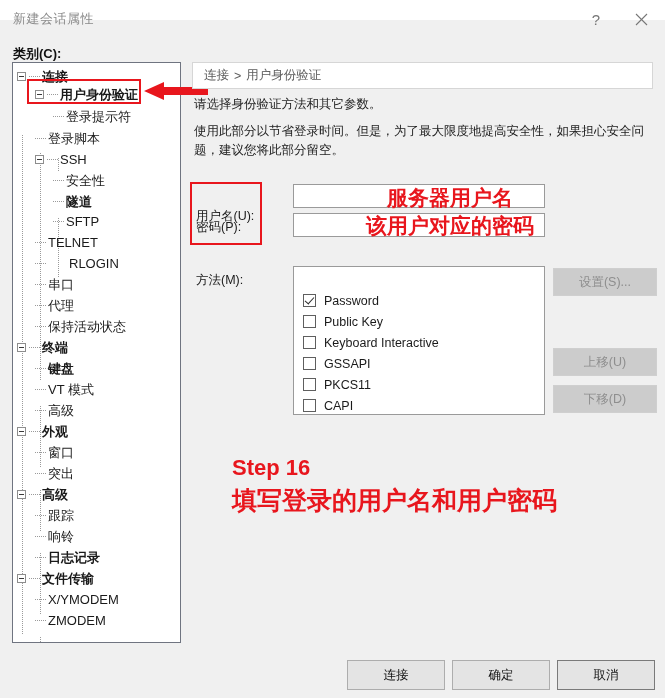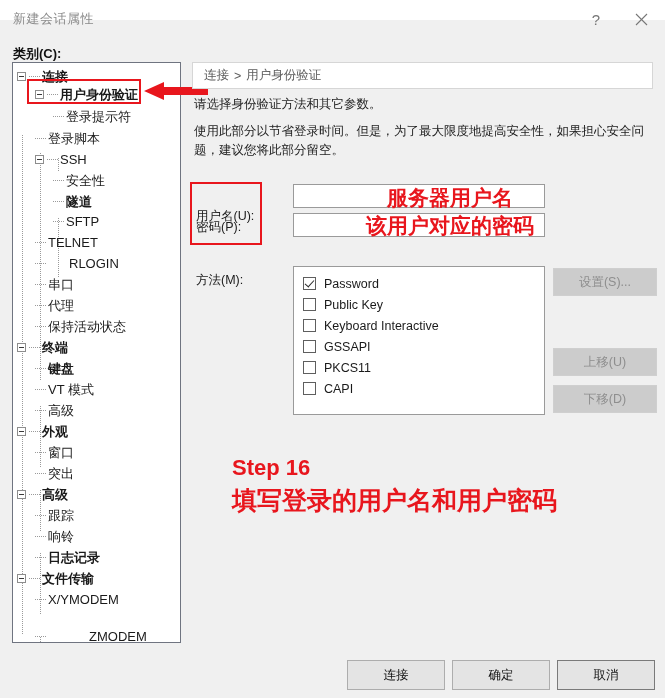--- a/index.html
+++ b/index.html
@@ -91,21 +91,21 @@
     position:absolute;left:330px;width:240px;
     color:#e8161d;font-weight:bold;font-size:21px;
     text-align:center;white-space:nowrap;
   }
   #user-annot{top:184px;}
   #pass-annot{top:212px;}
   
   #method-list{
     position:absolute;left:293px;top:266px;width:252px;height:149px;
     background:#ffffff;border:1px solid #9a9a9a;box-sizing:border-box;
-    padding:6px 0 0 9px;
+    padding:23px 0 0 9px;
   }
   .mrow{display:flex;align-items:center;height:21px;}
   .cbox{
     width:13px;height:13px;border:1px solid #5e5e5e;background:#fff;
     margin-right:8px;flex:0 0 auto;position:relative;box-sizing:border-box;
   }
   .cbox.checked:after{
     content:"";position:absolute;left:3px;top:0px;width:4px;height:8px;
     border:solid #2b2b2b;border-width:0 1.4px 1.4px 0;transform:rotate(42deg);
   }
@@ -277,21 +277,21 @@
       </div>
       <div class="tnode bold" style="top: 505px; left: 4px;">
         <span class="expander"></span>
         <span class="dots"></span>
         <span class="tlabel">文件传输</span>
       </div>
       <div class="tnode" style="top: 526px; left: 22px;">
         <span class="dots"></span>
         <span class="tlabel">X/YMODEM</span>
       </div>
-      <div class="tnode" style="top: 563px; left: 22px; gap: 41px;">
+      <div class="tnode" style="top: 547px; left: 22px;">
         <span class="dots"></span>
         <span class="tlabel">ZMODEM</span>
       </div>
     </div>
 </div>
 <div id="tree-redbox"></div>
 <svg id="tree-arrow" viewBox="0 0 64 22">
   <polygon points="0,11 20,2 20,7 64,7 64,15 20,15 20,20" fill="#e8161d"></polygon>
 </svg>
 

